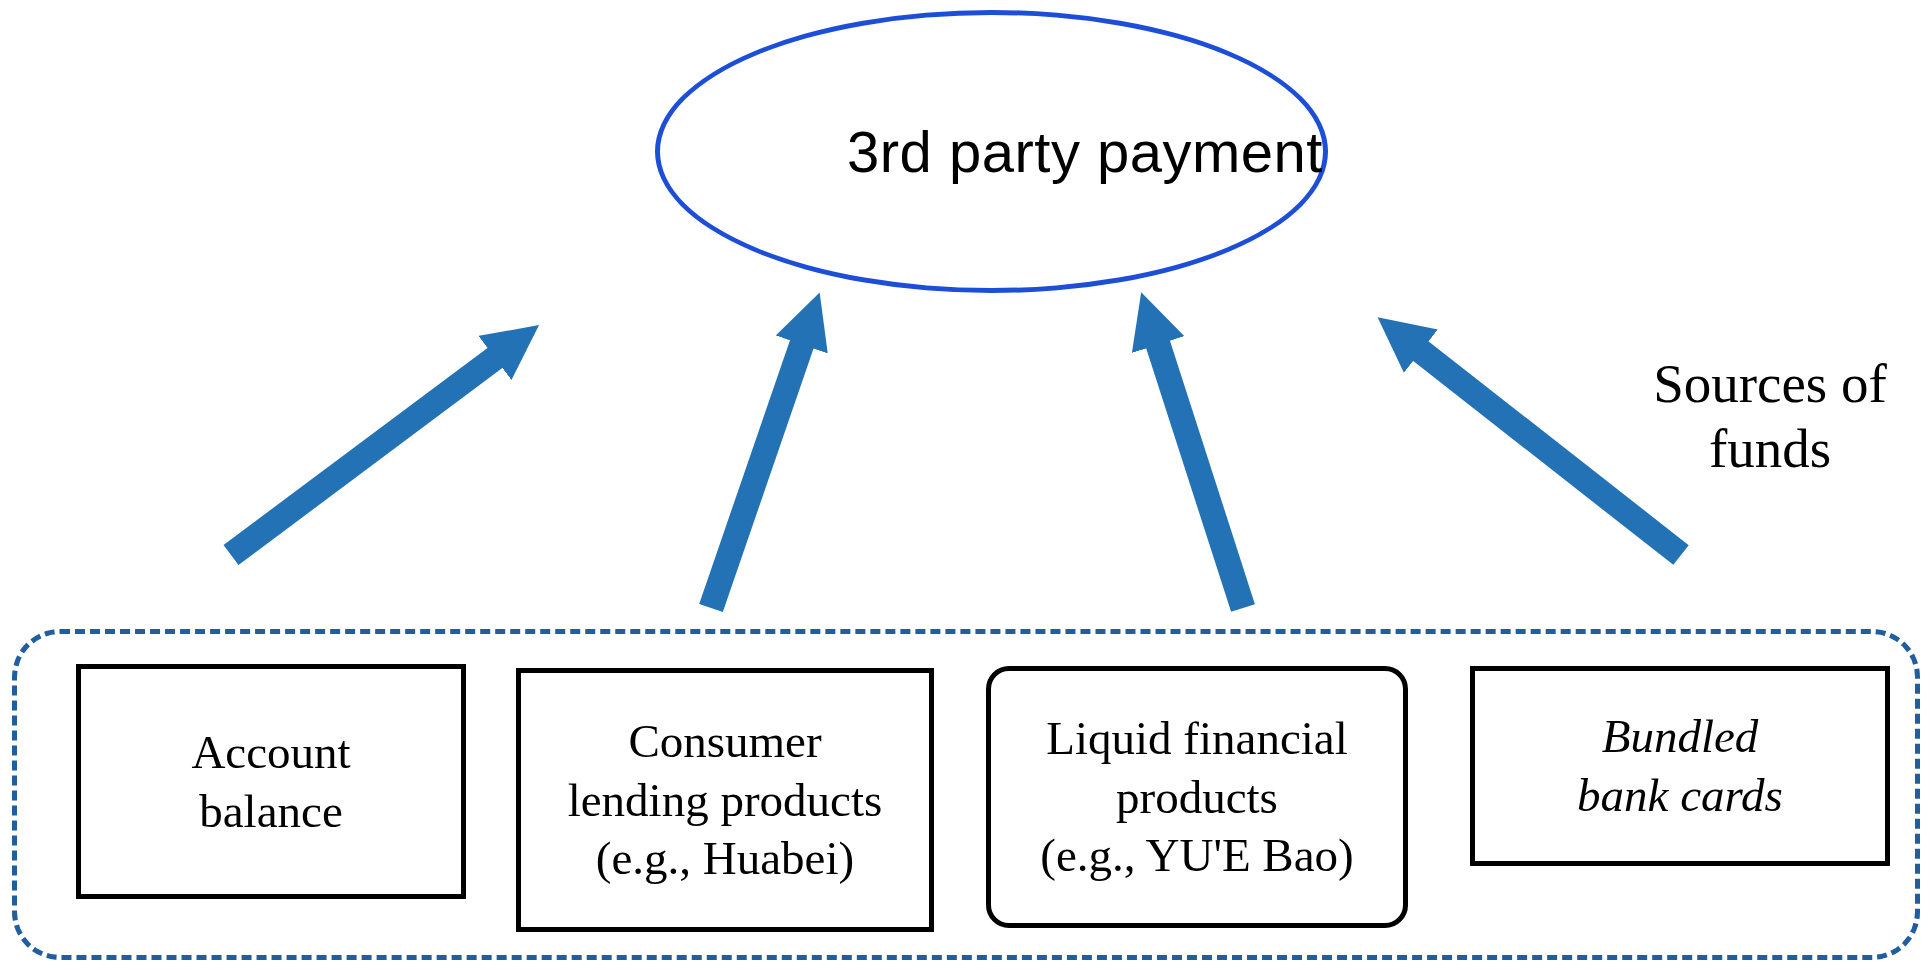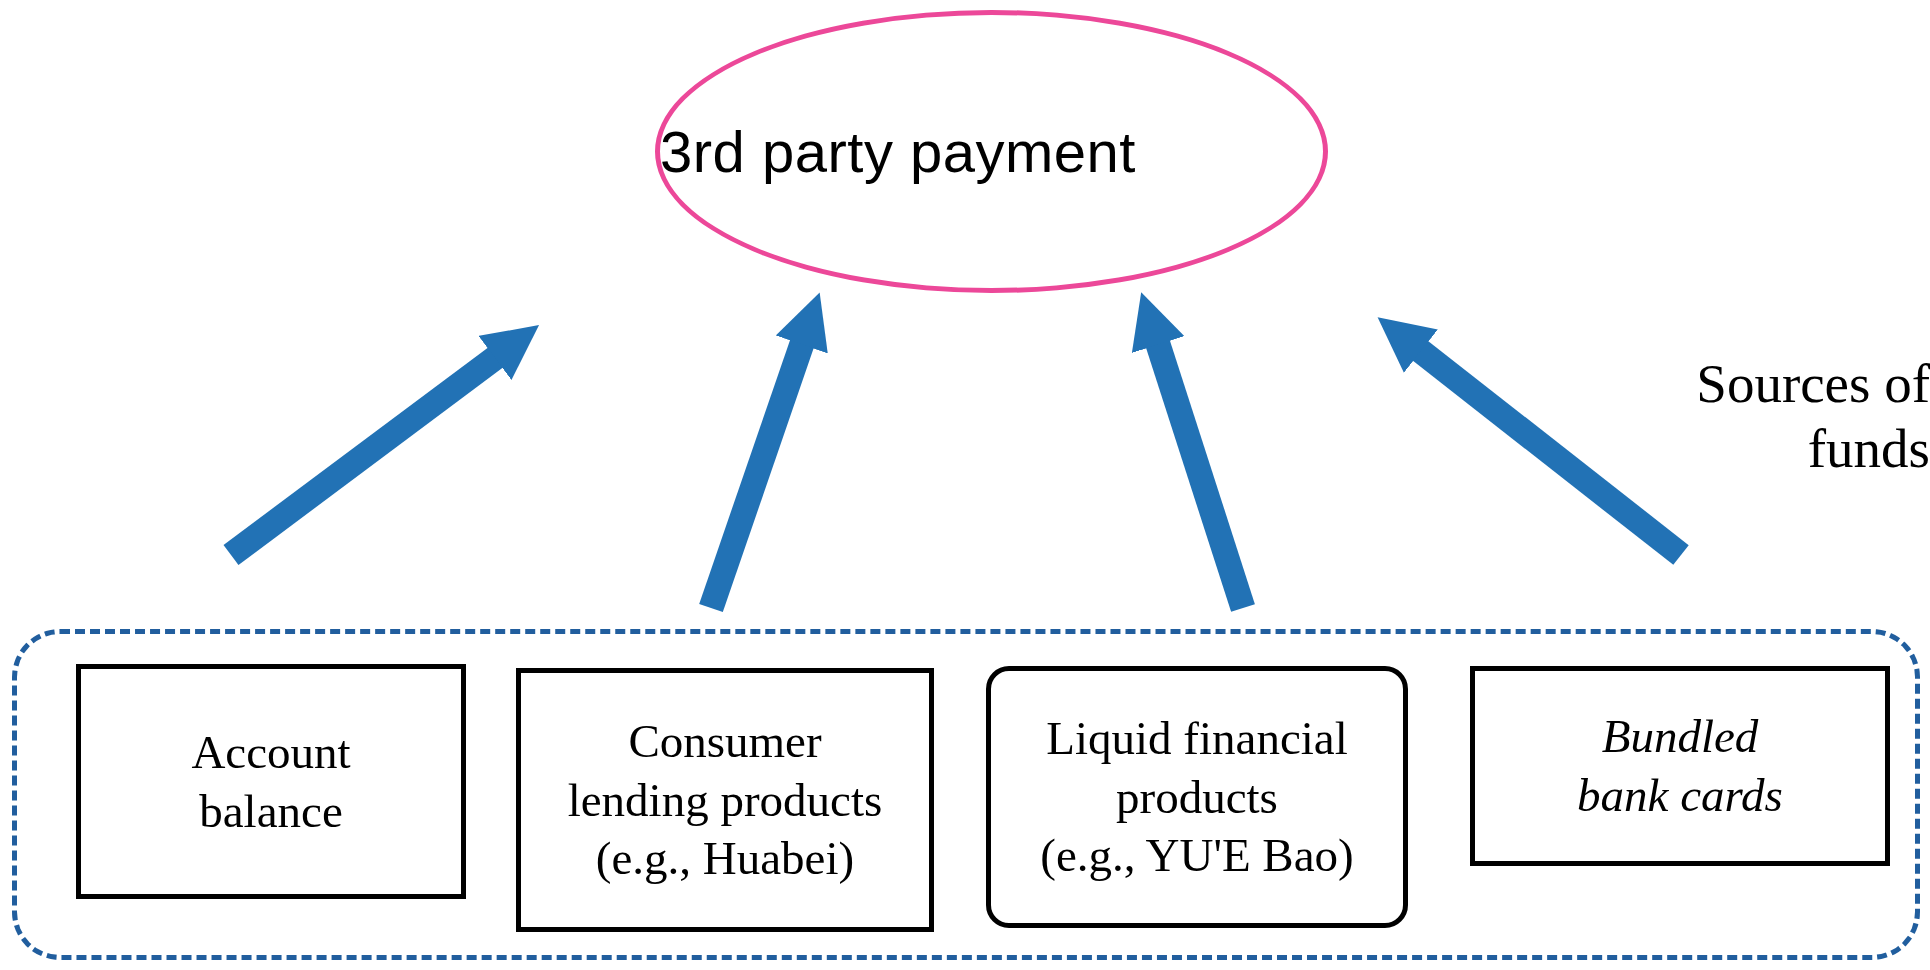--- a/index.html
+++ b/index.html
@@ -12,43 +12,43 @@
     overflow: hidden;
     font-family: "Liberation Serif", serif;
     color: #000;
   }
 
   
   .ellipse {
     position: absolute;
     left: 655px; top: 10px;
     width: 673px; height: 283px;
-    border: 5px solid #ec4899;
+    border: 5px solid #1d4ed8;
     border-radius: 50%;
     background: #fff;
-    display: flex; align-items: center; justify-content: flex-start;
+    display: flex; align-items: center; justify-content: flex-end;
   }
   .ellipse .node-title {
     font-family: "Liberation Sans", sans-serif;
     font-size: 58px;
     letter-spacing: 0.5px;
     white-space: nowrap;
   }
 
   
   .arrows { position: absolute; left: 0; top: 0; width: 1930px; height: 970px; }
   .arrows line { stroke: var(--arrow, #2272B5); stroke-width: 25; }
   #ah path { fill: var(--arrow, #2272B5); }
 
   
   .annotation {
     position: absolute;
     left: 1610px; top: 352px;
     width: 320px;
-    text-align: right;
+    text-align: center;
     font-size: 55px;
     line-height: 1.18;
     white-space: pre-line;
   }
 
   
   .container {
     position: absolute;
     left: 12px; top: 629px;
     width: 1908px; height: 331px;

